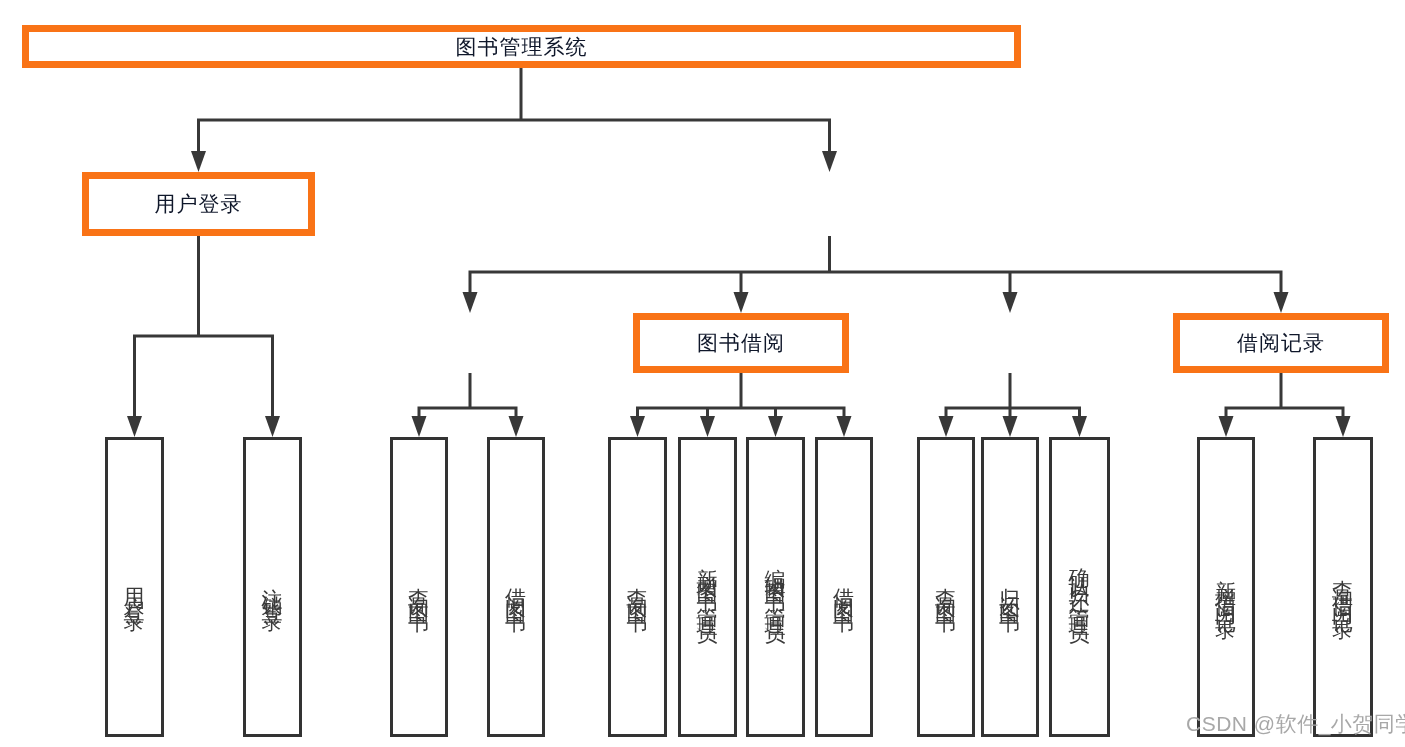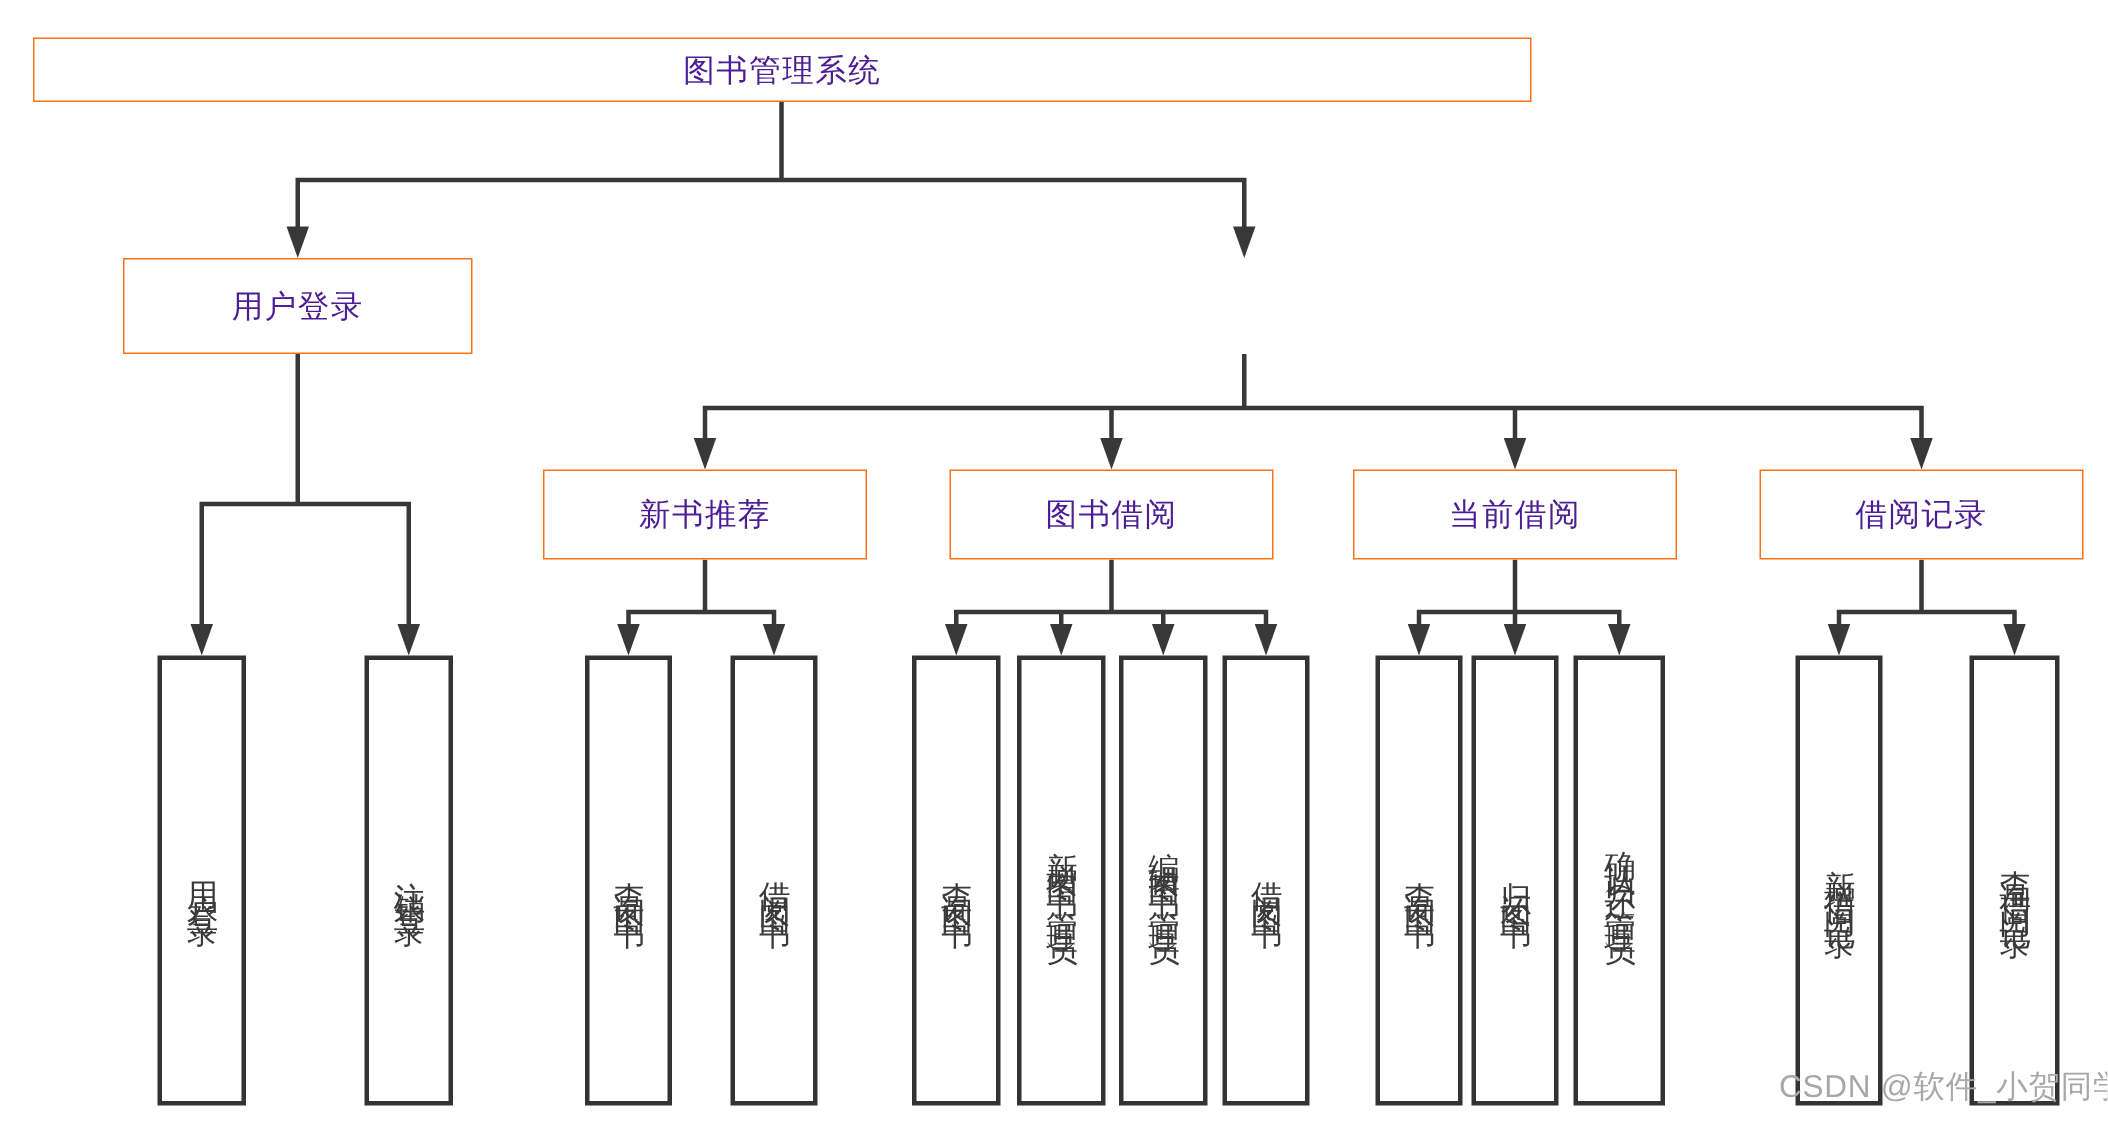--- a/index.html
+++ b/index.html
@@ -4,23 +4,23 @@
 <style>
   html,body { margin:0; padding:0; background:#ffffff; }
   .canvas {
     position:relative; width:1405px; height:747px; background:#ffffff;
     font-family:"Liberation Sans", sans-serif; overflow:hidden;
     color:#3a3a3a;
   }
   .connectors { position:absolute; left:0; top:0; z-index:1; }
   .node {
     position:absolute; box-sizing:border-box;
-    border:1px solid #f97316; background:#ffffff;
+    border:7px solid #f97316; background:#ffffff;
     display:flex; align-items:center; justify-content:center;
-    font-size:21px; color:#4c1d95; z-index:2;
+    font-size:21px; color:#0f172a; z-index:2;
     letter-spacing:1px; white-space:nowrap;
   }
   .leaf {
     position:absolute; box-sizing:border-box;
     border:3px solid #333333; background:#ffffff;
     display:flex; align-items:center; justify-content:center;
     z-index:2; top:437px; height:300px;
   }
   .vtext {
     writing-mode:vertical-rl; text-orientation:mixed;
@@ -82,23 +82,21 @@
 
       <polygon points="1218.5,416 1233.5,416 1226,437"></polygon>
       <polygon points="1335.5,416 1350.5,416 1343,437"></polygon>
     </g>
   </svg>
 
   <div class="node" style="left:22px; top:25px; width:999px; height:43px;">图书管理系统</div>
 
   <div class="node" style="left:82px; top:172px; width:233px; height:64px;">用户登录</div>
 
-  <div class="node" style="left:362px; top:313px; width:216px; height:60px;">新书推荐</div>
   <div class="node" style="left:633px; top:313px; width:216px; height:60px;">图书借阅</div>
-  <div class="node" style="left:902px; top:313px; width:216px; height:60px;">当前借阅</div>
   <div class="node" style="left:1173px; top:313px; width:216px; height:60px;">借阅记录</div>
 
   <div class="leaf" style="left:105px; width:59px;">
     <span class="vtext">用户登录</span>
   </div>
   <div class="leaf" style="left:243px; width:59px;">
     <span class="vtext">注销登录</span>
   </div>
 
   <div class="leaf" style="left:390px; width:58px;">

